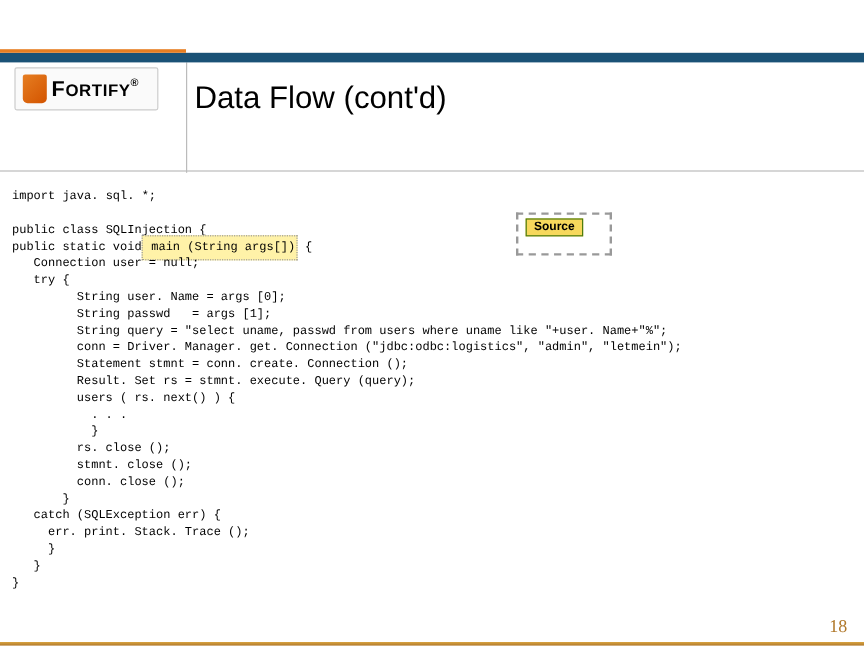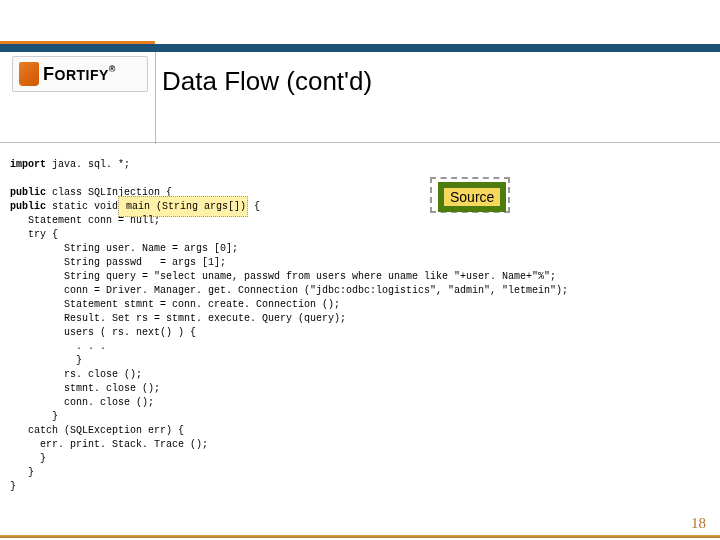--- a/index.html
+++ b/index.html
@@ -26,21 +26,21 @@
     left: 0;
     width: 155px;
     height: 3px;
     background: #e67e22;
     z-index: 2;
   }
   .logo {
     position: absolute;
     top: 56px;
     left: 12px;
-    width: 136px;
+    width: 120px;
     height: 36px;
     border: 1px solid #ccc;
     border-radius: 2px;
     display: flex;
     align-items: center;
     padding: 3px 6px;
     background: #fafafa;
     z-index: 3;
   }
   .logo-shield {
@@ -86,43 +86,43 @@
     position: absolute;
     top: 158px;
     left: 10px;
     right: 8px;
     font-family: "Courier New", monospace;
     font-size: 10px;
     line-height: 14px;
     color: #000;
     white-space: pre;
   }
-  .code b { font-weight: bold; text-align: center; }
+  .code b { font-weight: normal; text-align: center; }
   .highlight {
     background: #fff2a8;
     border: 1px dotted #999;
     padding: 4px 1px;
   }
   .source-callout {
     position: absolute;
     top: 177px;
     left: 430px;
     width: 80px;
     height: 36px;
     border: 2px dashed #999;
     z-index: 5;
   }
   .source-callout-inner {
     position: absolute;
     top: 3px;
     left: 6px;
-    border: 6px solid #4d7c0f;
+    border: 1px solid #4d7c0f;
     background: #f7d85c;
-    font-size: 14px;
-    font-weight: normal;
+    font-size: 10px;
+    font-weight: bold;
     padding: 1px 6px;
     font-family: Arial, sans-serif;
   }
   .pagenum {
     position: absolute;
     bottom: 8px;
     right: 14px;
     font-size: 15px;
     color: #b0782a;
     font-family: Liberation Serif, serif;
@@ -148,21 +148,21 @@
 </div>
 
 <div class="vline"></div>
 <div class="title">Data Flow (cont'd)</div>
 <div class="hline"></div>
 
 <div class="code"><b>import</b><span> java. sql. *;</span>
 
 <b>public</b><span> class SQLInjection {</span>
 <b>public</b><span> static void</span><span class="highlight"> main (String args[])</span><span> {</span>
-<span>   Statement conn = null;</span>
+<span>   Connection user = null;</span>
 <span>   try {</span>
 <span>         String user. Name = args [0];</span>
 <span>         String passwd   = args [1];</span>
 <span>         String query = "select uname, passwd from users where uname like "+user. Name+"%";</span>
 <span>         conn = Driver. Manager. get. Connection ("jdbc:odbc:logistics", "admin", "letmein");</span>
 <span>         Statement stmnt = conn. create. Connection ();</span>
 <span>         Result. Set rs = stmnt. execute. Query (query);</span>
 <span>         users ( rs. next() ) {</span>
 <span>           . . .</span>
 <span>           }</span>

